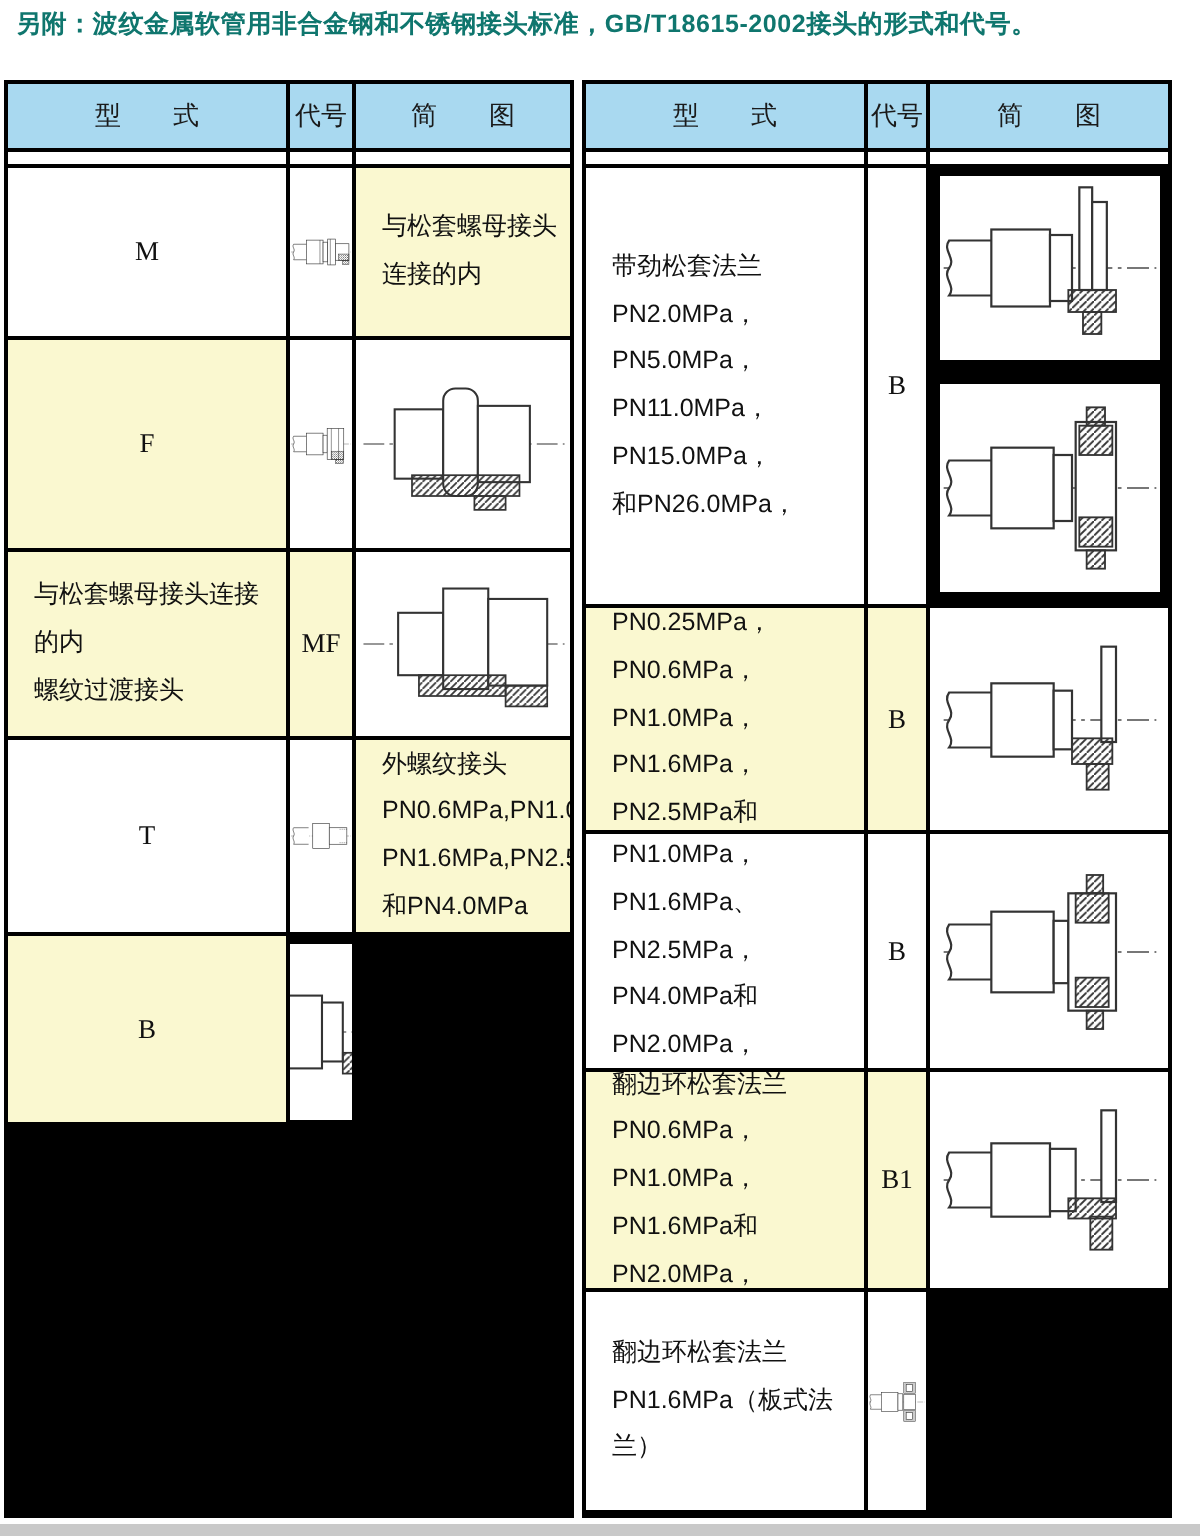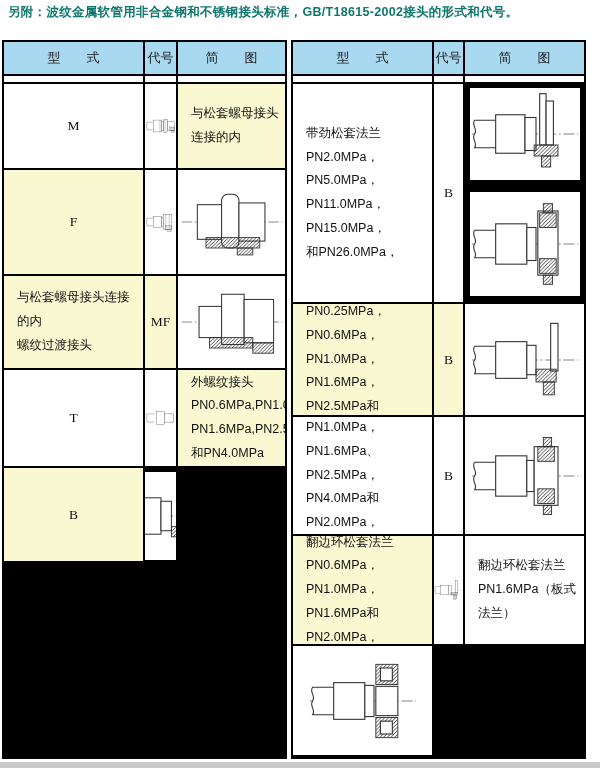--- a/index.html
+++ b/index.html
@@ -241,20 +241,21 @@
           <rect x="74" y="14" width="18" height="16" fill="url(#hp)" stroke="#333" stroke-width="1"></rect>
           <rect x="74" y="60" width="18" height="16" fill="url(#hp)" stroke="#333" stroke-width="1"></rect>
           <rect x="80" y="4" width="9" height="10" fill="url(#hp)" stroke="#333" stroke-width="1"></rect>
           <rect x="80" y="78" width="9" height="10" fill="url(#hp)" stroke="#333" stroke-width="1"></rect>
         </svg>
     </div>
 
     <div class="c type hl">翻边环松套法兰
 PN0.6MPa，PN1.0MPa，
 PN1.6MPa和PN2.0MPa，</div>
+    <div class="c code hl">B1</div>
     <div class="c dia">
       <svg width="110" height="96" viewBox="0 0 120 92">
           <line x1="2" y1="46" x2="118" y2="46" stroke="#777" stroke-width="1" stroke-dasharray="12 3 2 3"></line>
           <path d="M28 31 L5 31 c-4 5.3999999999999995 4 9.6 0 15 c-4 5.3999999999999995 4 9.6 0 15 L28 61" fill="#fff" stroke="#333" stroke-width="1.2"></path>
           <rect x="28" y="26" width="32" height="40" rx="0" fill="#fff" stroke="#333" stroke-width="1.2"></rect>
           <rect x="60" y="29" width="14" height="34" rx="0" fill="#fff" stroke="#333" stroke-width="1.2"></rect>
           <rect x="88" y="8" width="8" height="50" rx="0" fill="#fff" stroke="#333" stroke-width="1.2"></rect>
           <rect x="70" y="56" width="26" height="11" fill="url(#hp)" stroke="#333" stroke-width="1"></rect>
           <rect x="82" y="66" width="12" height="18" fill="url(#hp)" stroke="#333" stroke-width="1"></rect>
         </svg>

